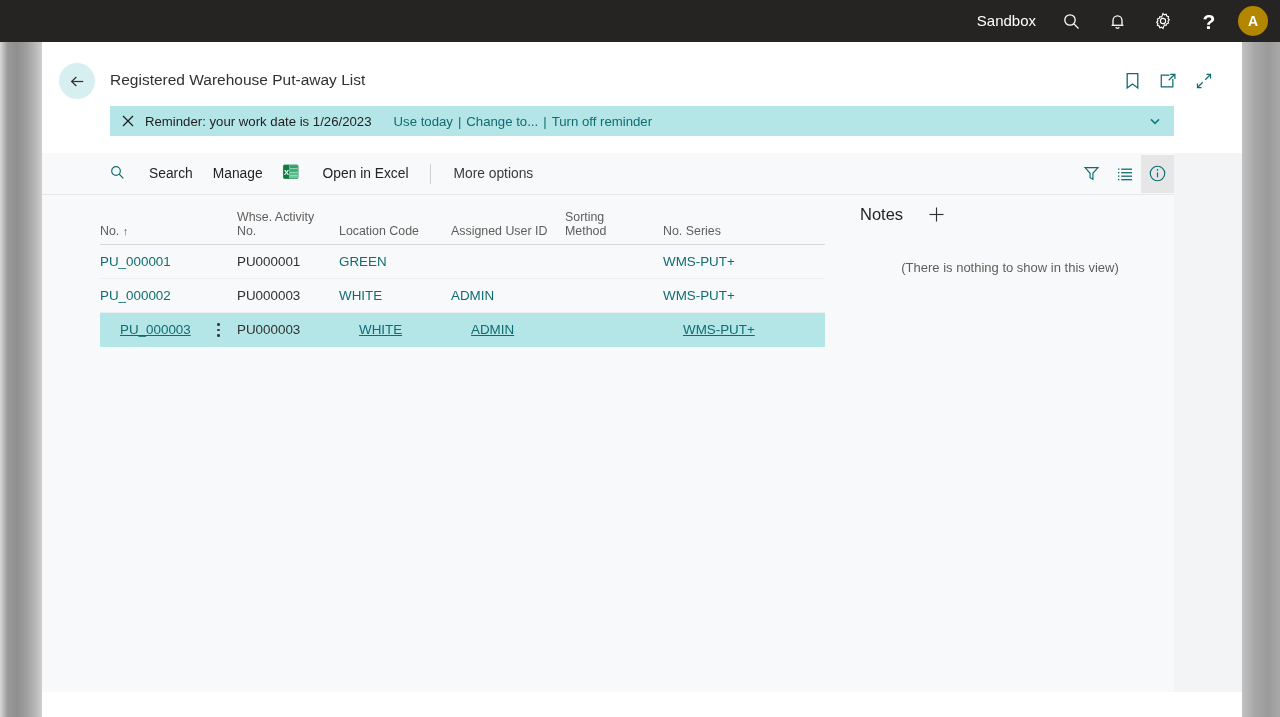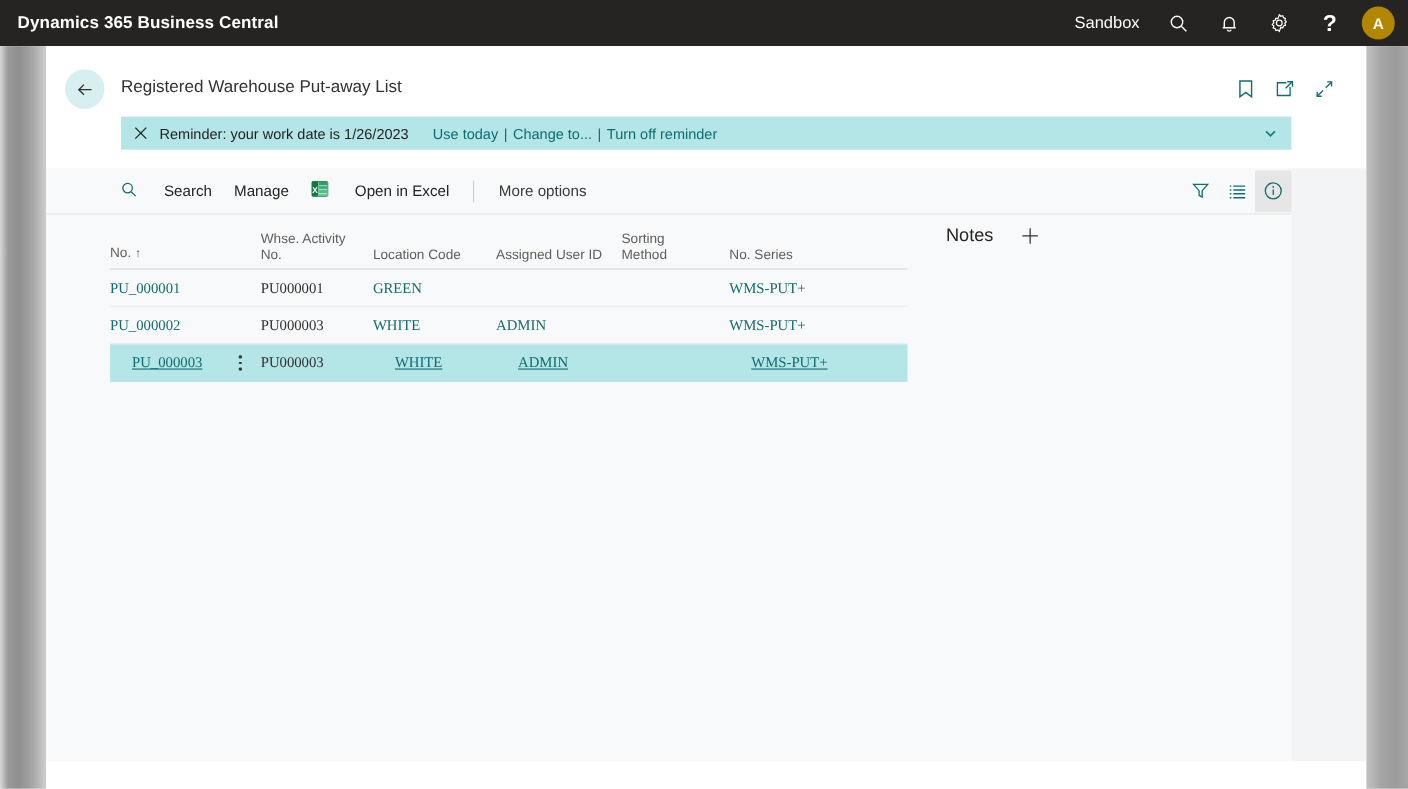--- a/index.html
+++ b/index.html
@@ -135,21 +135,21 @@
   .c5 { width: 98px; }
   .c6 { width: 112px; }
   .sortarrow { font-size: 11px; }
 
   .row {
     display: flex; align-items: center; height: 34px;
     border-bottom: 1px solid #edeef0;
     position: relative;
   }
   .row.selected { background: #b4e5e7; border-bottom: 1px solid #b4e5e7; }
-  .cell { font-size: 13.4px; font-family: Liberation Serif, serif; }
+  .cell { font-size: 13.4px; }
   .link { color: #0f6d72; cursor: pointer; }
   .row.selected .link { text-decoration: underline; padding-left: 20px; }
   .plain { color: #323130; }
   .row-menu {
     position: absolute; left: 117px; top: 0; height: 34px;
     display: flex; align-items: center; cursor: pointer;
   }
   .dots { display: flex; flex-direction: column; gap: 3px; }
   .dots i { width: 2.5px; height: 2.5px; background: #3b3a39; border-radius: 50%; display: block; }
 
@@ -162,21 +162,20 @@
     margin-top: 36px; text-align: center; width: 300px;
     font-size: 13px; color: #605e5c;
   }
 
   .page-footer { position: absolute; left: 0; top: 650px; width: 1200px; height: 25px; background: #ffffff; }
 </style>
 </head>
 <body>
 
 <div class="appbar">
-  <div class="appbar-title">Dynamics 365 Business Central</div>
   <div class="appbar-right">
     <div class="env-badge">Sandbox</div>
     <div class="appbar-icon">
       <svg width="17" height="17" viewBox="0 0 17 17" fill="none" stroke="#ffffff" stroke-width="1.3">
         <circle cx="7" cy="7" r="5.2"></circle>
           <line x1="10.9" y1="10.9" x2="15.5" y2="15.5"></line>
       </svg>
     </div>
     <div class="appbar-icon">
       <svg width="17" height="17" viewBox="0 0 17 17" fill="none" stroke="#ffffff" stroke-width="1.3">
@@ -388,19 +387,20 @@
       <div class="notes">
         <div class="notes-head">
           <span class="notes-title">Notes</span>
           <span class="notes-add">
             <svg width="19" height="19" viewBox="0 0 20 20" stroke="#323130" stroke-width="1.2">
               <line x1="10" y1="2.6" x2="10" y2="17.4"></line>
               <line x1="2.6" y1="10" x2="17.4" y2="10"></line>
             </svg>
           </span>
         </div>
+        <div class="notes-empty">(There is nothing to show in this view)</div>
       </div>
 
     </div>
   </div>
 
   <div class="page-footer"></div>
 </div>
 
 </body></html>

